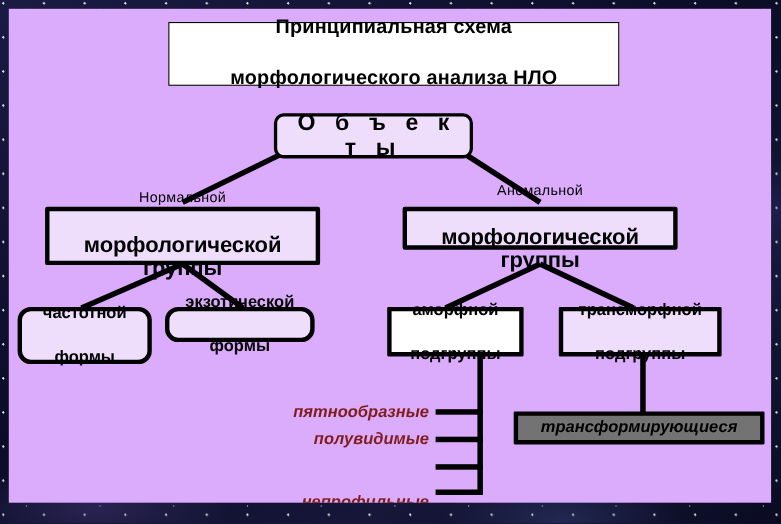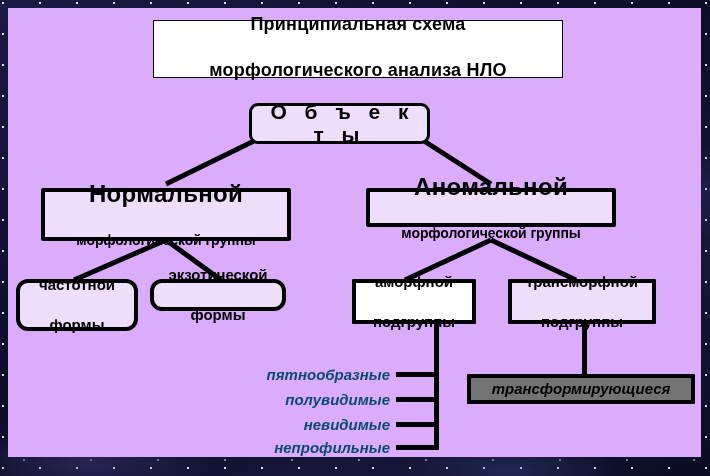--- a/index.html
+++ b/index.html
@@ -89,27 +89,27 @@
     font-size: 21px;
     letter-spacing: 6px;
     text-indent: 6px;
   }
 
   .group-box {
     border-width: 4px;
     border-radius: 2px;
   }
   .group-box .big {
-    font-weight: bold;
-    font-size: 24px;
+    font-weight: normal;
+    font-size: 13px;
     letter-spacing: .3px;
   }
   .group-box .small {
     font-weight: bold;
-    font-size: 14px;
+    font-size: 20px;
     letter-spacing: -.1px;
     margin-top: 2px;
   }
 
   .form-box {
     border-radius: 12px;
     border-width: 4px;
     font-weight: bold;
     font-size: 15px;
   }
@@ -130,21 +130,21 @@
     font-size: 15px;
   }
 
   
   .list-label {
     position: absolute;
     text-align: right;
     font-style: italic;
     font-weight: bold;
     font-size: 15px;
-    color: #0c4a6e;
+    color: #7f1d1d;
     white-space: nowrap;
     z-index: 3;
   }
 
   
   .conn {
     position: absolute;
     background: #000000;
     z-index: 1;
   }
@@ -222,24 +222,21 @@
       <span>трансморфной</span>
       <span>подгруппы</span>
     </div>
 
     <div class="list-label" style="left:150px; top:358px; width:232px;">
       <span>пятнообразные</span>
     </div>
     <div class="list-label" style="left:150px; top:383px; width:232px;">
       <span>полувидимые</span>
     </div>
-    <div class="list-label" style="left:150px; top:408px; width:232px;">
-      <span>невидимые</span>
-    </div>
-    <div class="list-label" style="left:150px; top:431px; width:232px;">
+    <div class="list-label" style="left:150px; top:440px; width:232px;">
       <span>непрофильные</span>
     </div>
 
     <div class="node leaf-box" style="left:459px; top:366px; width:228px; height:30px;">
       <span>трансформирующиеся</span>
     </div>
 
   </div>
 </div>
 

